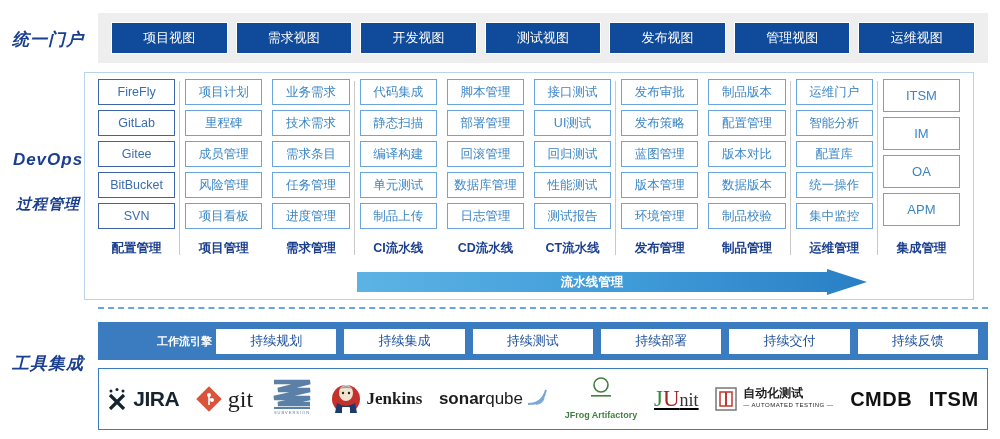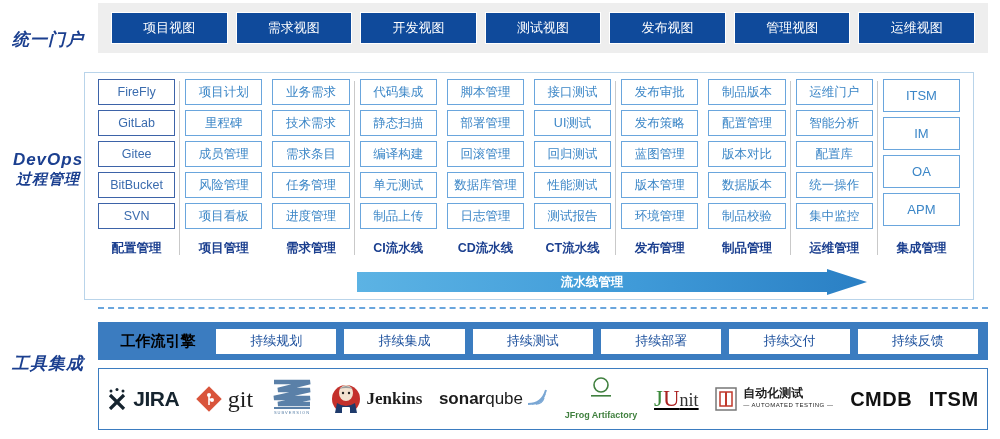--- a/index.html
+++ b/index.html
@@ -17,27 +17,27 @@
     left:0; width:96px;
     text-align:center;
     color:#1b3f8f;
     font-weight:bold;
     font-style:italic;
     letter-spacing:1px;
   }
   #lbl-portal{ top:28px; font-size:17px; }
   #lbl-devops{ top:150px; font-size:16px; line-height:19px; }
   #lbl-devops .en{ display:block; font-size:17px; }
-  #lbl-devops .cn{ display:block; font-size:15px; font-style:italic; }
+  #lbl-devops .cn{ display:block; font-size:15px; font-style:italic;margin-top:25px; }
   #lbl-tools{ top:352px; font-size:17px; }
 
   
   #portal-bar{
     position:absolute;
-    left:98px; top:3px;
+    left:98px; top:13px;
     width:890px; height:50px;
     background:#eeeeee;
     display:flex;
     align-items:center;
     justify-content:space-between;
     padding:0 9px;
     box-sizing:border-box;
   }
   .portal-btn{
     flex:1 1 0;
@@ -136,24 +136,24 @@
     left:98px; top:322px;
     width:890px; height:38px;
     background:#3b7cc0;
     display:flex;
     align-items:center;
     padding:0 6px;
     box-sizing:border-box;
   }
   #workflow-engine{
     width:108px;
-    color:#000000;
-    font-size:15px;
+    color:#ffffff;
+    font-size:11px;
     font-weight:bold;
-    text-align:center;
+    text-align:right;
     flex:0 0 auto;
   }
   .wf-btn{
     flex:1 1 0;
     margin:0 4px;
     height:25px;
     background:#ffffff;
     color:#1b4f9c;
     font-size:13px;
     display:flex;

